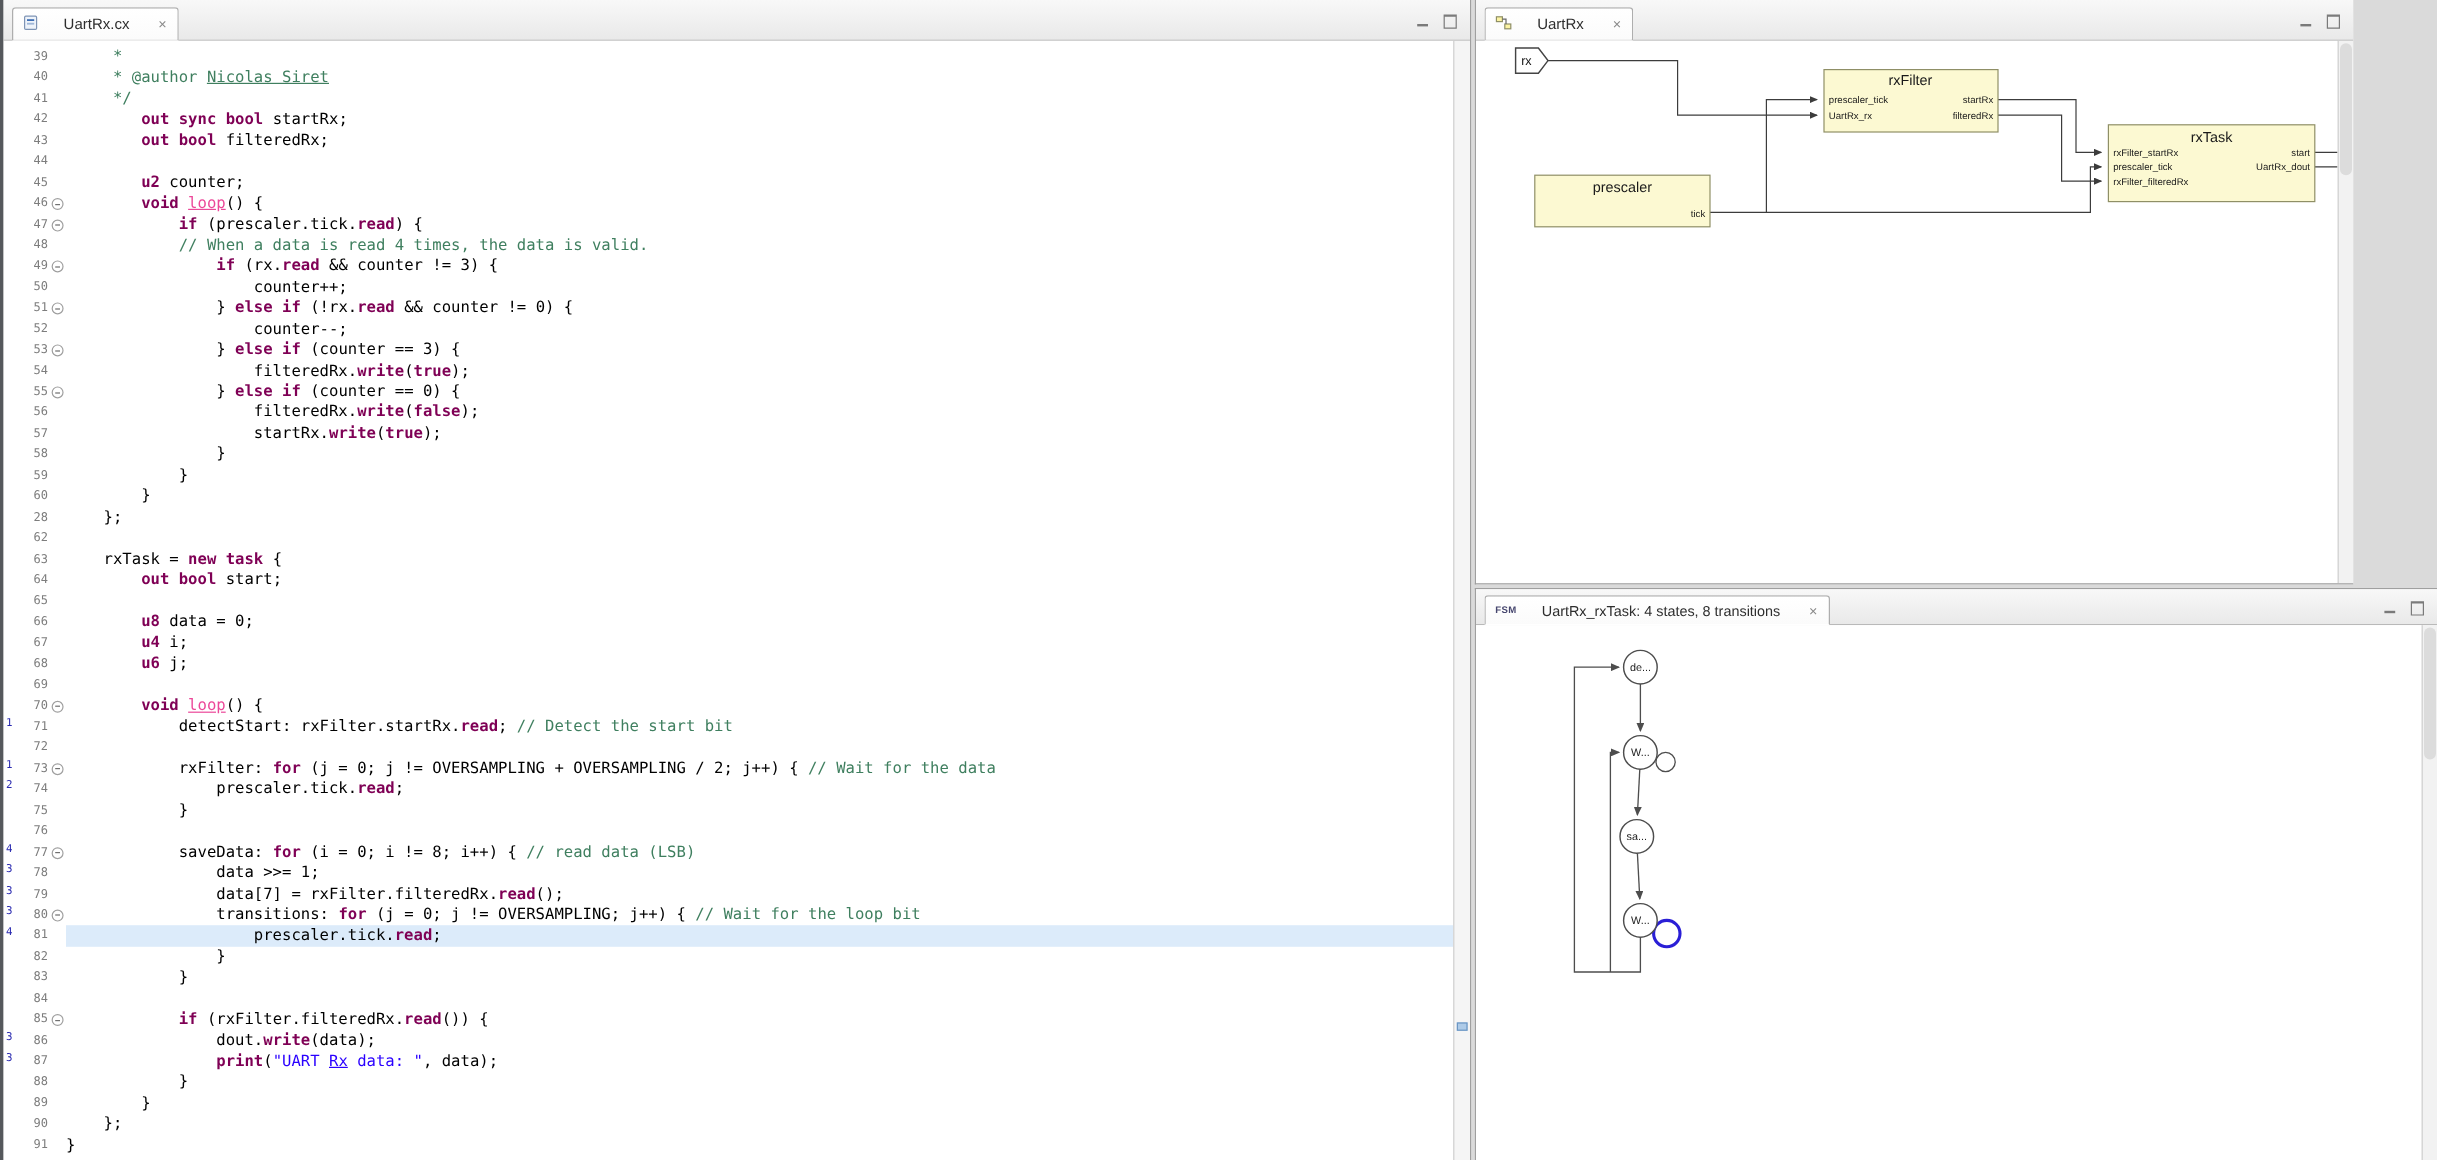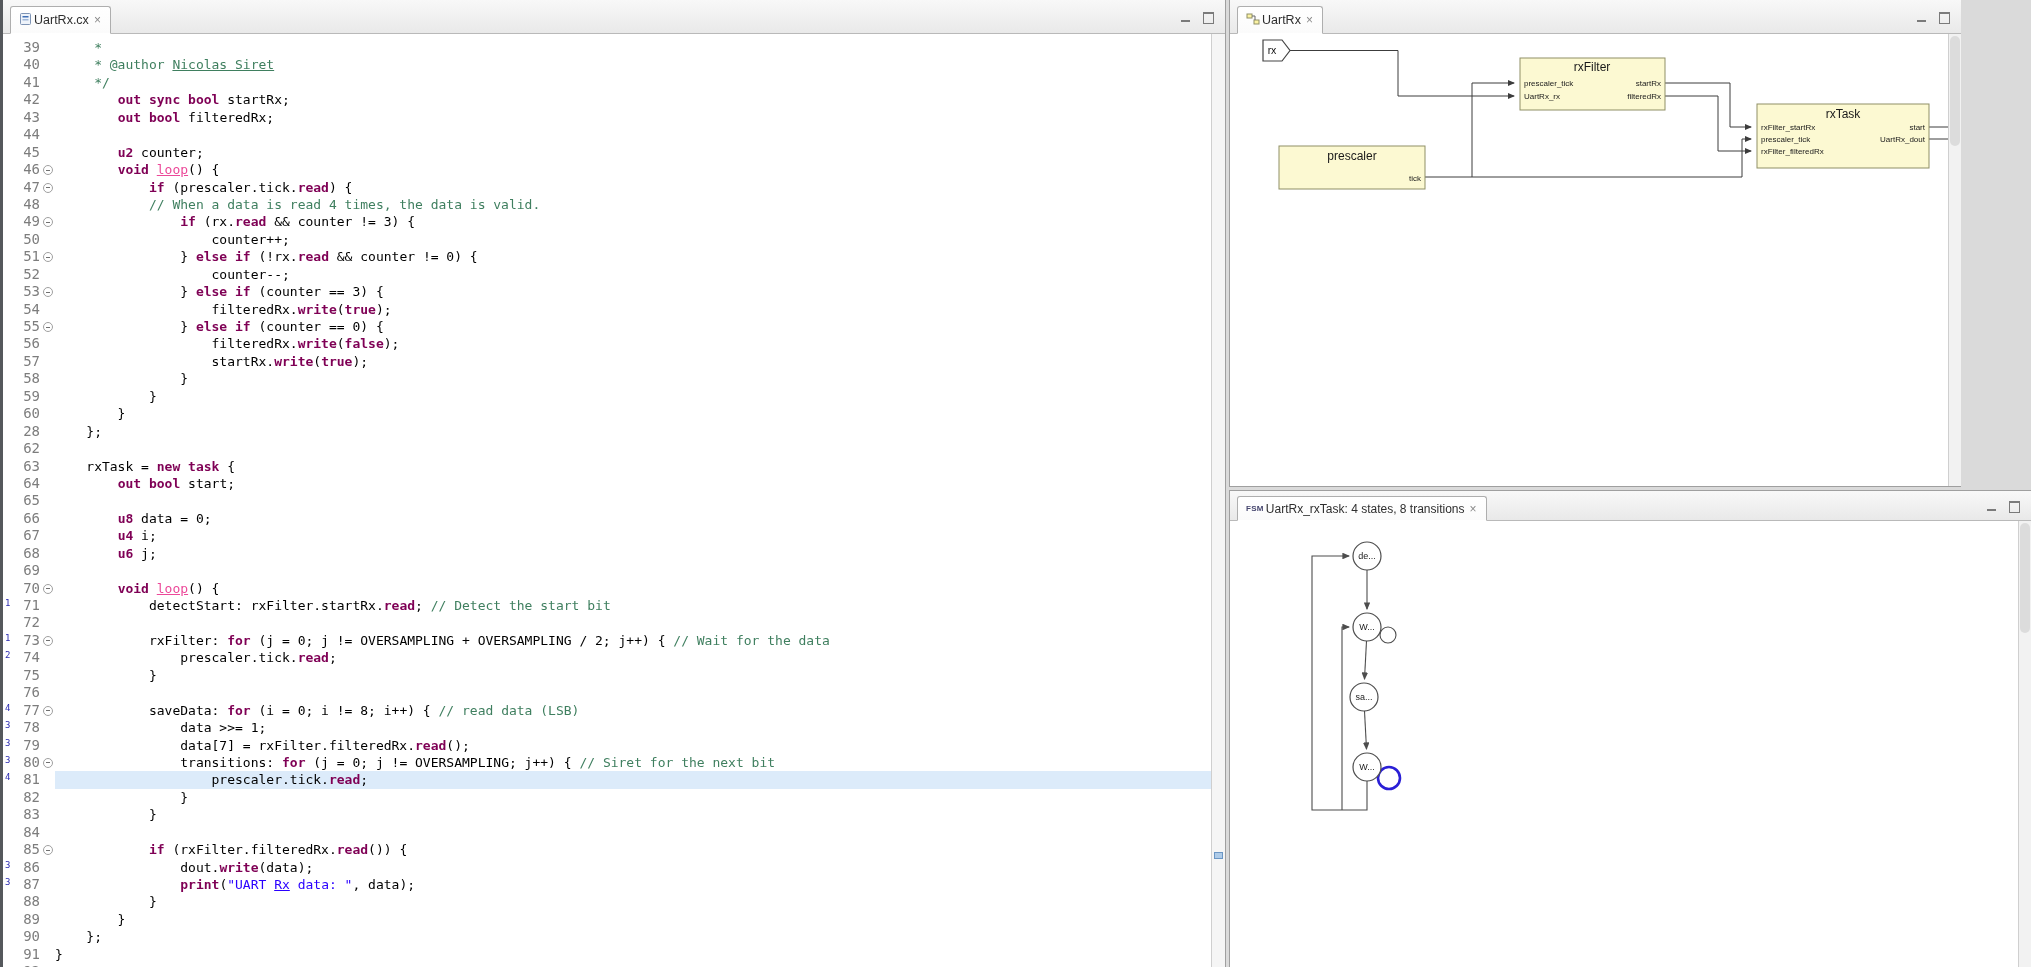--- a/index.html
+++ b/index.html
@@ -8,36 +8,36 @@
        font-family:"Liberation Sans",sans-serif;color:#222}
   .window-edge{position:absolute;left:0;top:0;width:3px;height:100%;background:#55585c}
 
   .pane{position:absolute;background:#fff;border:1px solid #9f9f9f;overflow:hidden}
   #editorPane{left:3px;top:0;width:1223px;height:967px;border-top:none;border-left:none;border-bottom:none}
   #diagramPane{left:1229px;top:0;width:732px;height:487px;border-top:none;border-right:none}
   #fsmPane{left:1229px;top:490px;width:802px;height:477px;border-right:none;border-bottom:none}
 
   .tabbar{position:relative;height:34px;background:linear-gradient(#f8f8f8,#e9e9e9);border-bottom:1px solid #b9b9b9}
   .tabbar.small{height:30px}
-  .tab{position:absolute;left:7px;bottom:-1px;height:28px;display:flex;align-items:center;gap:2px;
+  .tab{position:absolute;left:7px;bottom:-1px;height:28px;display:flex;align-items:center;gap:21px;
        padding:0 9px 0 8px;background:linear-gradient(#ffffff,#fbfbfb);border:1px solid #aeaeae;border-bottom:1px solid #fff;
        border-radius:3px 3px 0 0;font-size:12.5px;color:#2e2e2e;white-space:nowrap}
   .tabbar.small .tab{height:25px;font-size:12px}
   .tab .close{color:#8a8a8a;font-size:12px;margin-left:3px;line-height:1}
   .pane-controls{position:absolute;right:8px;top:50%;transform:translateY(-50%);display:flex;gap:4px}
   .ctrl{width:18px;height:16px;position:relative;opacity:.8}
   .ctrl.min::after{content:"";position:absolute;left:4px;bottom:3px;width:9px;height:2px;background:#5d5d5d}
   .ctrl.max::after{content:"";position:absolute;left:4px;top:3px;width:9px;height:9px;border:1px solid #5d5d5d;border-top-width:2px}
 
   
   .code-area{position:absolute;top:34px;left:0;right:14px;bottom:0;background:#fff;overflow:hidden;
              padding-top:5px;font-family:"DejaVu Sans Mono",monospace}
   .cl{display:flex;height:17.45px;line-height:17.45px;font-size:13px}
   .gm{width:13px;font-size:9px;line-height:13px;color:#2a2ab0;padding-left:2px;flex:none}
-  .gn{width:24px;text-align:right;color:#7d7d7d;font-size:14px;flex:none}
+  .gn{width:24px;text-align:right;color:#7d7d7d;font-size:10px;flex:none}
   .gf{width:15px;position:relative;flex:none}
   .gf.has::before{content:"";position:absolute;left:3px;top:4px;width:8px;height:8px;border:1px solid #a0a0a0;border-radius:50%;background:#fff}
   .gf.has::after{content:"";position:absolute;left:5.5px;top:8.5px;width:4px;height:1px;background:#707070}
   .cc{flex:1;white-space:pre;color:#000}
   .cl.hl .cc{background:#dcebfa}
   .t-p{color:#000}
   .t-k{color:#7f0055;font-weight:bold}
   .t-c{color:#3f7f5f}
   .t-cu{color:#3f7f5f;text-decoration:underline}
   .t-s{color:#2a00ff}
@@ -336,21 +336,21 @@
         <div class="cl">
           <span class="gm">3</span>
           <span class="gn">79</span>
           <span class="gf"></span>
           <span class="cc"><span class="t-p">                data[7] = rxFilter.filteredRx.</span><span class="t-k">read</span><span class="t-p">();</span></span>
         </div>
         <div class="cl">
           <span class="gm">3</span>
           <span class="gn">80</span>
           <span class="gf has"></span>
-          <span class="cc"><span class="t-p">                transitions: </span><span class="t-k">for</span><span class="t-p"> (j = 0; j != OVERSAMPLING; j++) { </span><span class="t-c">// Siret for the next bit</span></span>
+          <span class="cc"><span class="t-p">                transitions: </span><span class="t-k">for</span><span class="t-p"> (j = 0; j != OVERSAMPLING; j++) { </span><span class="t-c">// Wait for the loop bit</span></span>
         </div>
         <div class="cl hl">
           <span class="gm">4</span>
           <span class="gn">81</span>
           <span class="gf"></span>
           <span class="cc"><span class="t-p">                    prescaler.tick.</span><span class="t-k">read</span><span class="t-p">;</span></span>
         </div>
         <div class="cl">
           <span class="gm"></span>
           <span class="gn">82</span>

